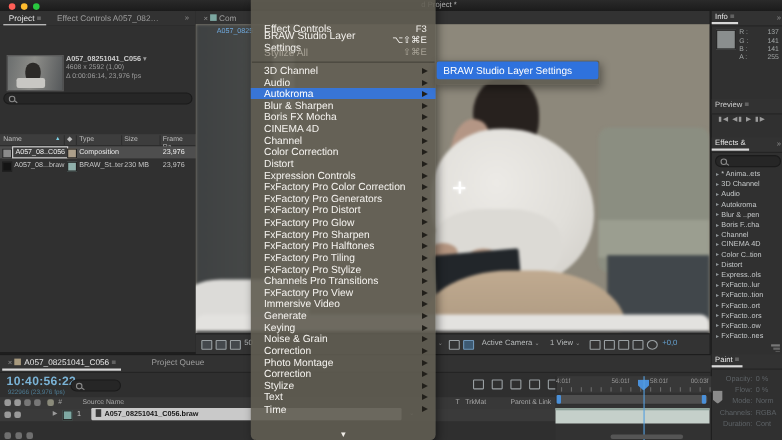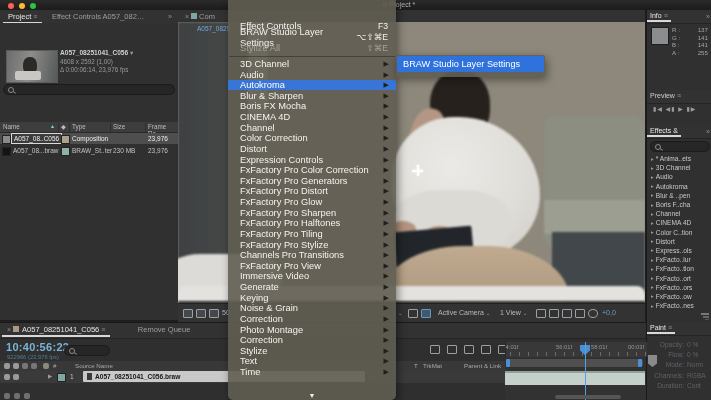--- a/index.html
+++ b/index.html
@@ -352,21 +352,21 @@
         <div class="paint-row">
           <span class="pl">Duration:</span>
           <span class="pv">Cont</span>
         </div>
       </div>
   </div>
 
   <div class="abs tl-panel">
     <div class="tl-tabs">
       <span class="tab active" style="margin-left:2px;"><span class="closex">×</span><span style="display:inline-block;width:6px;height:6px;background:#a89a7e;margin-right:3px;"></span><span>A057_08251041_C056</span><span class="hamb">≡</span></span>
-      <span class="tab" style="margin-left:18px;"><span>Remove Queue</span></span>
+      <span class="tab" style="margin-left:18px;"><span>Project Queue</span></span>
     </div>
     <div class="timecode">10:40:56:22</div>
     <div class="frameinfo">922966 (23,976 fps)</div>
     <div class="searchbox" style="position:absolute;left:64px;top:22px;width:44px;">
         <span class="mag"></span>
       </div>
     <span class="cicon" style="left:430px;top:22px;"></span>
     <span class="cicon" style="left:447px;top:22px;"></span>
     <span class="cicon" style="left:464px;top:22px;"></span>
     <span class="cicon" style="left:481px;top:22px;"></span>

